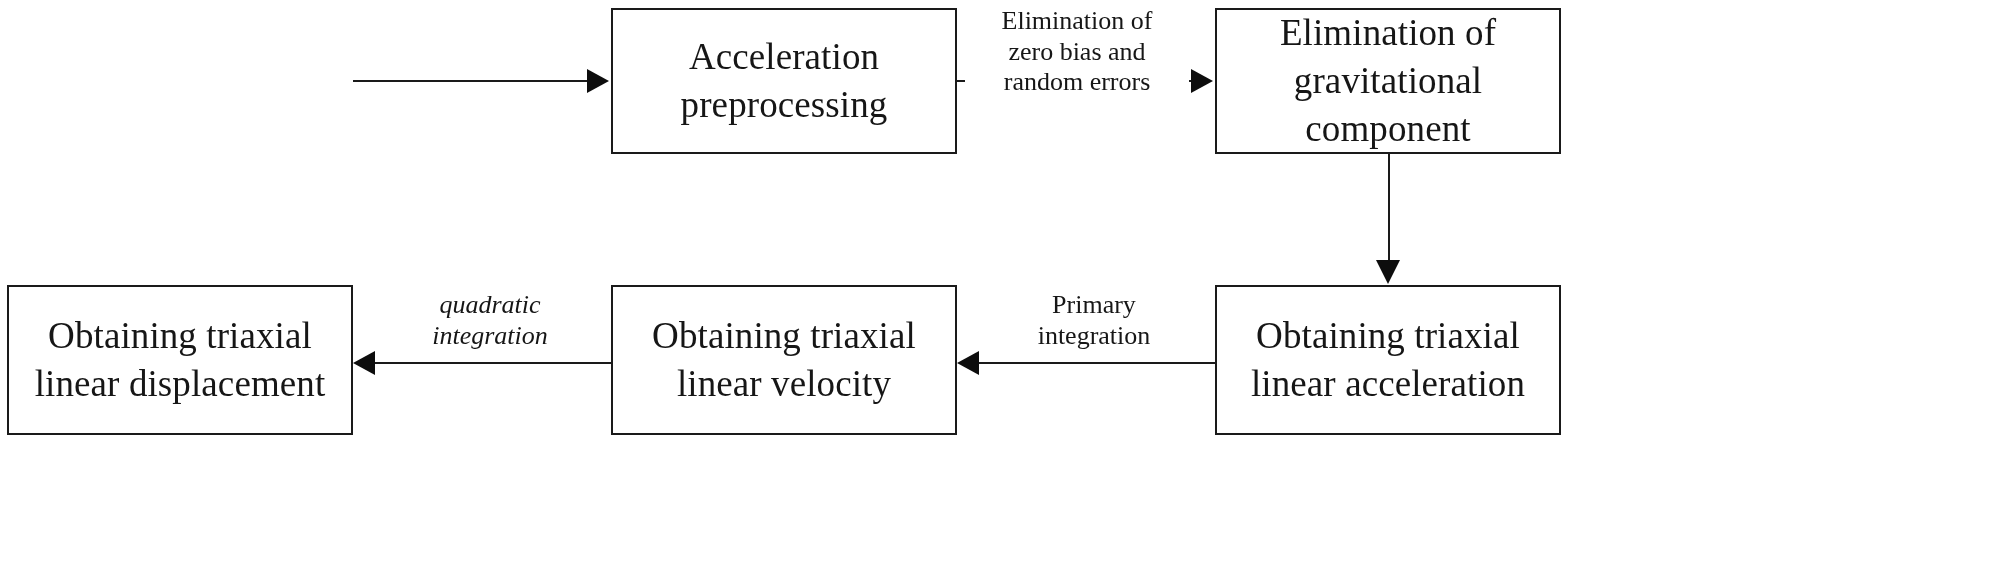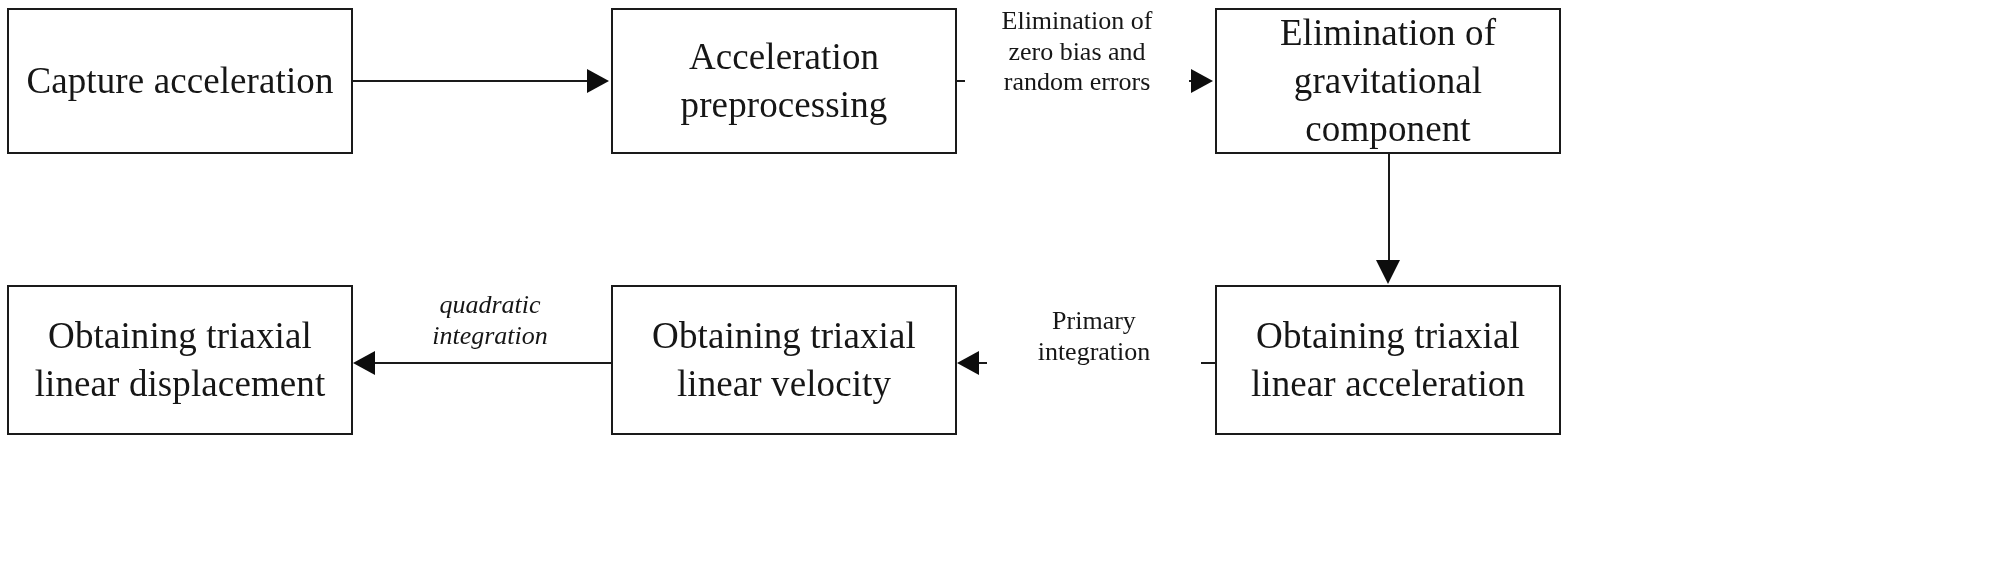--- a/index.html
+++ b/index.html
@@ -97,35 +97,32 @@
   #edge2-head { left: 1191px; top: 69px; }
   #edge2-label{ left: 965px; top: 6px;  width: 224px; }
 
   
   #edge3-line { left: 1388px; top: 154px; height: 110px; }
   #edge3-head { left: 1376px; top: 260px; }
 
   
   #edge4-line { left: 979px;  top: 362px; width: 236px; }
   #edge4-head { left: 957px;  top: 351px; }
-  #edge4-label{ left: 987px;  top: 306px; width: 214px; }
+  #edge4-label{ left: 987px;  top: 290px; width: 214px; }
 
   
   #edge5-line { left: 375px;  top: 362px; width: 236px; }
   #edge5-head { left: 353px;  top: 351px; }
   #edge5-label{ left: 383px;  top: 290px; width: 214px; font-style: italic; }
 </style>
 </head>
 <body>
 
 <div id="canvas">
 
-  <div class="node" id="node-capture">
-    <span class="label">Capture acceleration</span>
-  </div>
 
   <div class="node" id="node-preprocess">
     <span class="label">Acceleration
 preprocessing</span>
   </div>
 
   <div class="node" id="node-gravity">
     <span class="label">Elimination of
 gravitational
 component</span>

